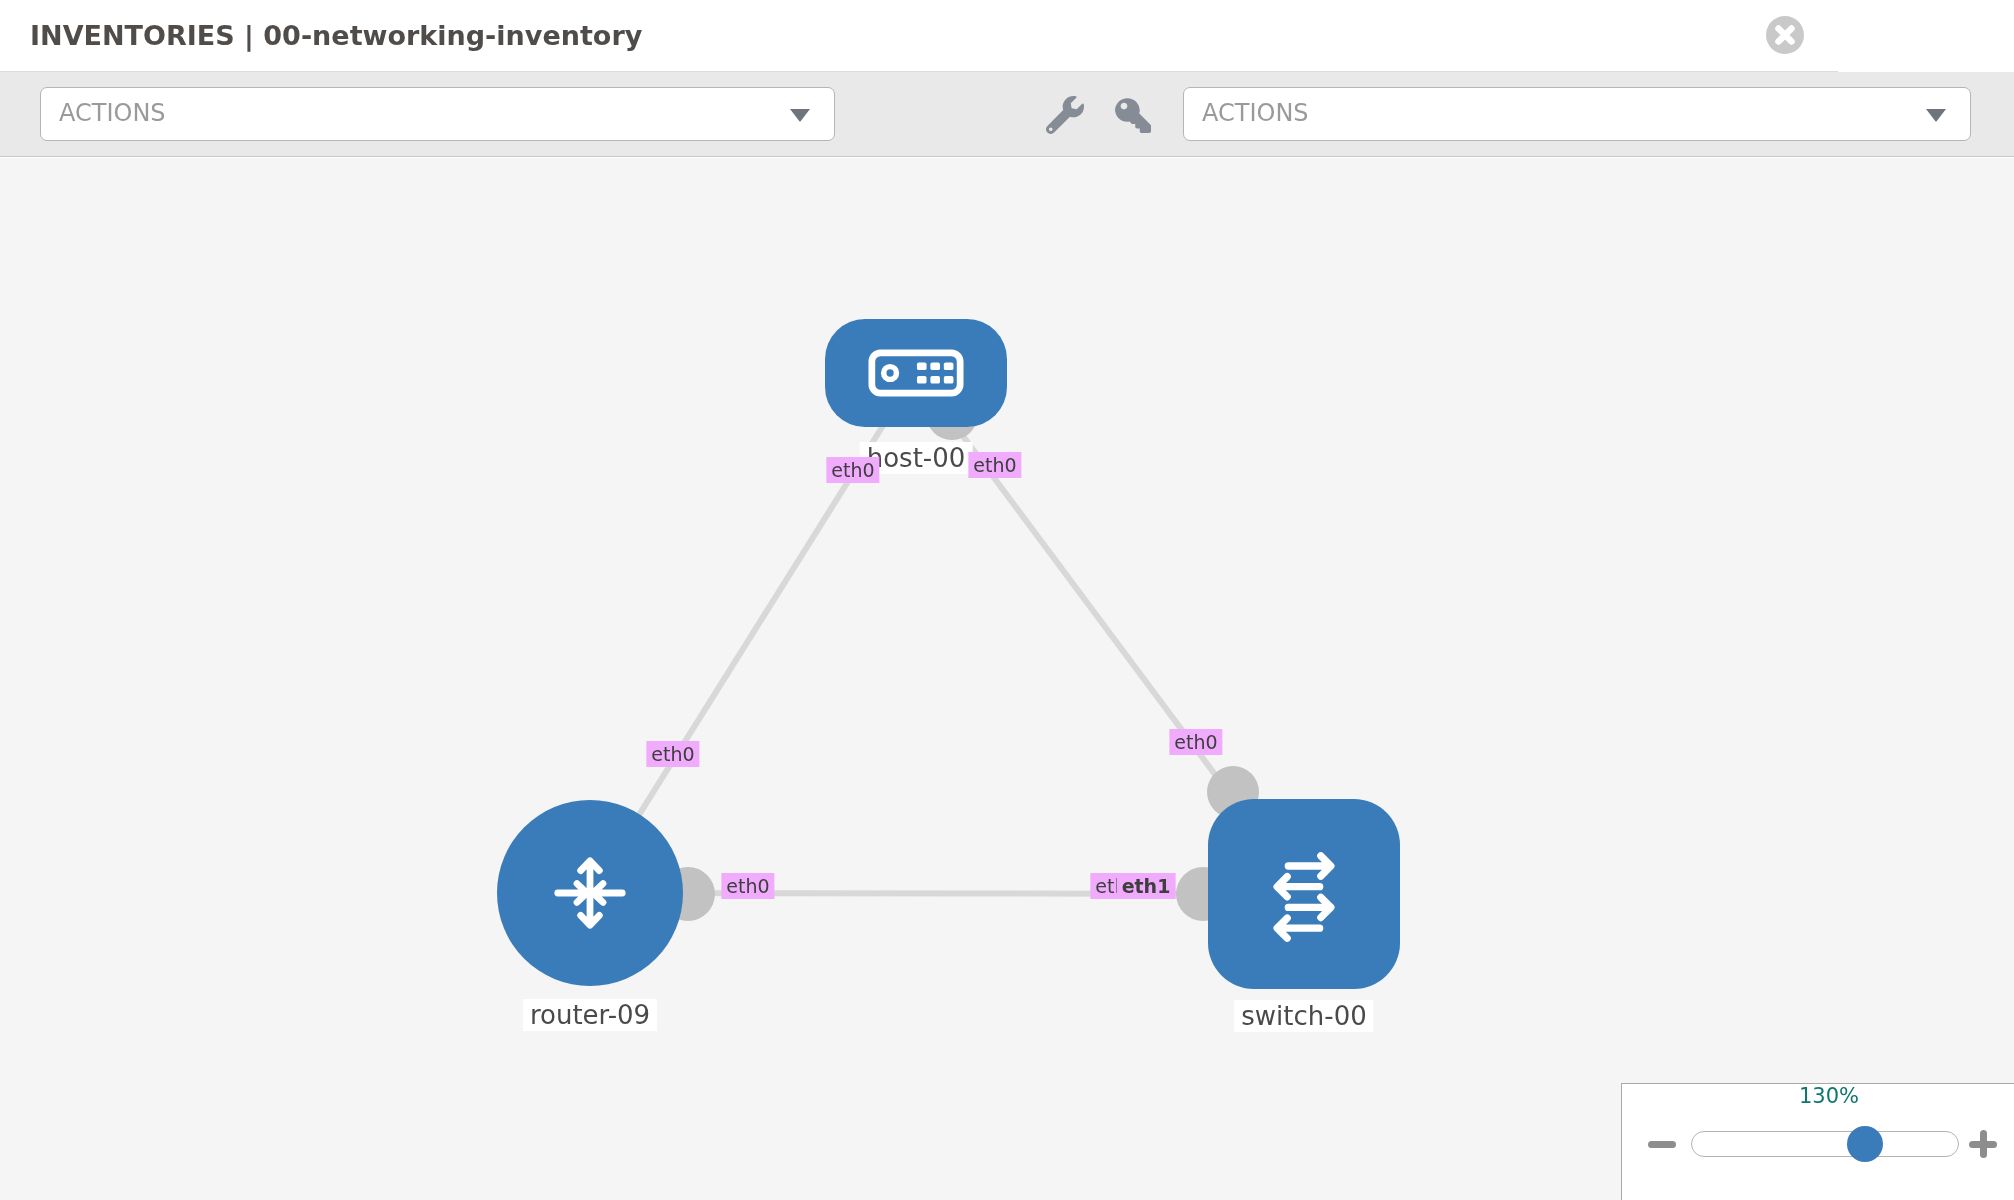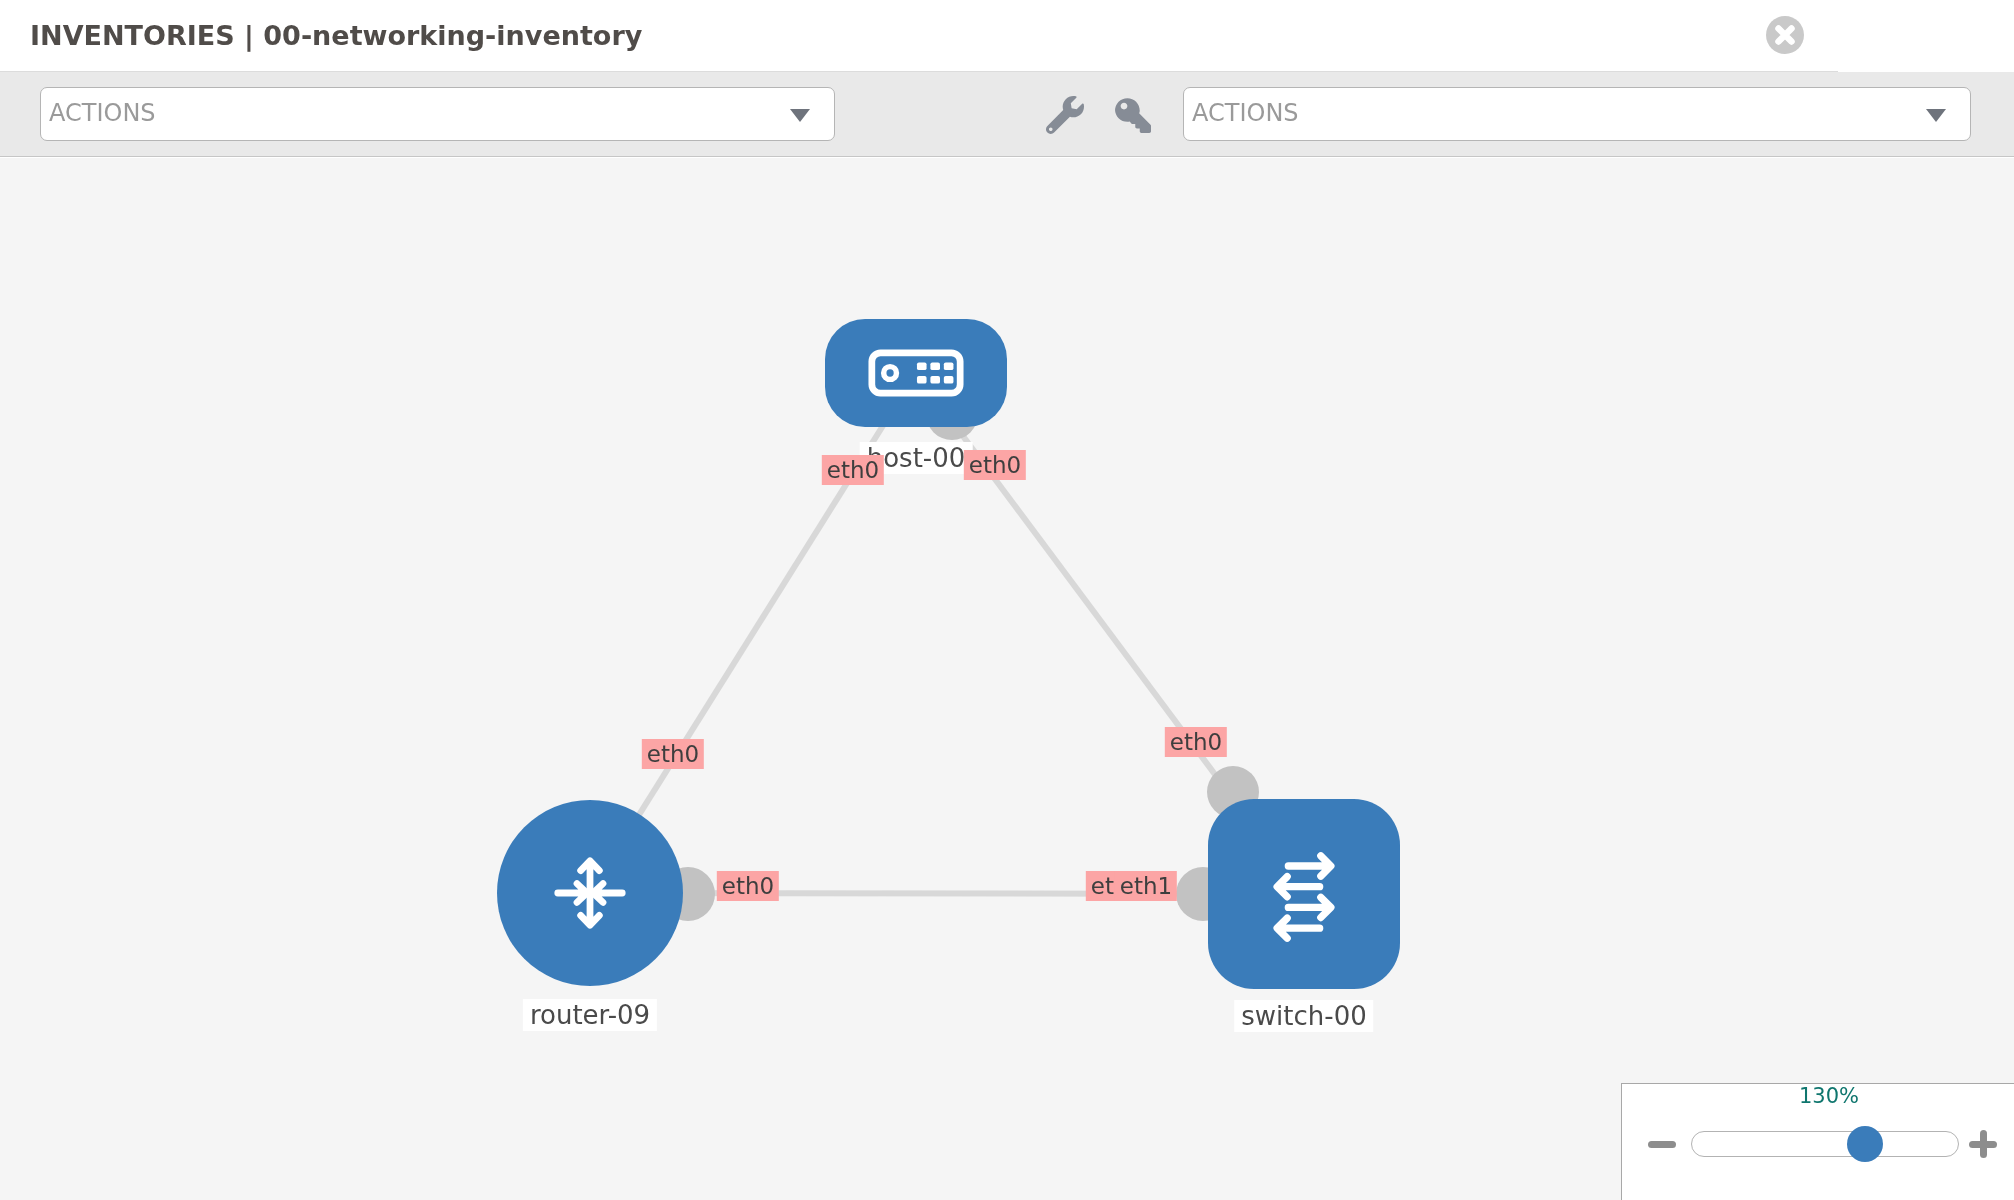--- a/index.html
+++ b/index.html
@@ -44,21 +44,21 @@
     background: #ffffff;
     border: 1px solid #b5b5b5;
     border-radius: 7px;
     cursor: pointer;
   }
   .actions-box { left: 40px; width: 795px; }
   .search-box  { left: 1183px; width: 788px; }
   .select-label {
     display: block;
     line-height: 51px;
-    padding-left: 8px;
+    padding-left: 18px;
     font-size: 24px;
     color: #9a9a9a;
   }
   .caret {
     position: absolute; right: 24px; top: 21px;
     width: 0; height: 0;
     border-left: 10px solid transparent;
     border-right: 10px solid transparent;
     border-top: 13px solid #6e737c;
   }
@@ -96,23 +96,23 @@
     transform: translate(-50%, -50%);
     background: #ffffff;
     padding: 1px 7px;
     font-size: 26px;
     color: #4a4a4a;
     white-space: nowrap;
   }
   .if-label {
     position: absolute;
     transform: translate(-50%, -50%);
-    background: #fca5a5;
+    background: #f0abfc;
     padding: 2px 5px;
-    font-size: 23px;
+    font-size: 19px;
     color: #3e3e3e;
     white-space: nowrap;
   }
 
   
   .zoom-panel {
     position: absolute; left: 1621px; top: 1083px;
     width: 400px; height: 125px;
     background: #ffffff;
     border: 1px solid #a8a8a8;
@@ -246,21 +246,21 @@
     <path d="M128 161 L55 161 M70 143 L52 161 L70 179"></path>
   </svg>
     </div>
     <div class="node-label" style="left: 1304px; top: 858px; color: rgb(74, 74, 74); text-align: center;">switch-00</div>
     <div class="if-label" style="left: 853px; top: 312px;">eth0</div>
     <div class="if-label" style="left: 995px; top: 307px;">eth0</div>
     <div class="if-label" style="left: 673px; top: 596px;">eth0</div>
     <div class="if-label" style="left: 1196px; top: 584px;">eth0</div>
     <div class="if-label" style="left: 748px; top: 728px;">eth0</div>
     <div class="if-label" style="left: 1117px; top: 728px;">eth0</div>
-    <div class="if-label" style="left: 1146px; top: 728px;">eth1</div>
+    <div class="if-label" style="left: 1146px; top: 728px; font-weight: bold;">eth1</div>
   </div>
 
 <div class="zoom-panel">
   <div class="zoom-value">130%</div>
   <button class="zoom-minus"><span></span></button>
   <div class="zoom-track"></div>
   <div class="zoom-thumb" style="background: rgb(58, 124, 186); left: 225.2px;"></div>
   <button class="zoom-plus"><span></span></button>
 </div>
 

